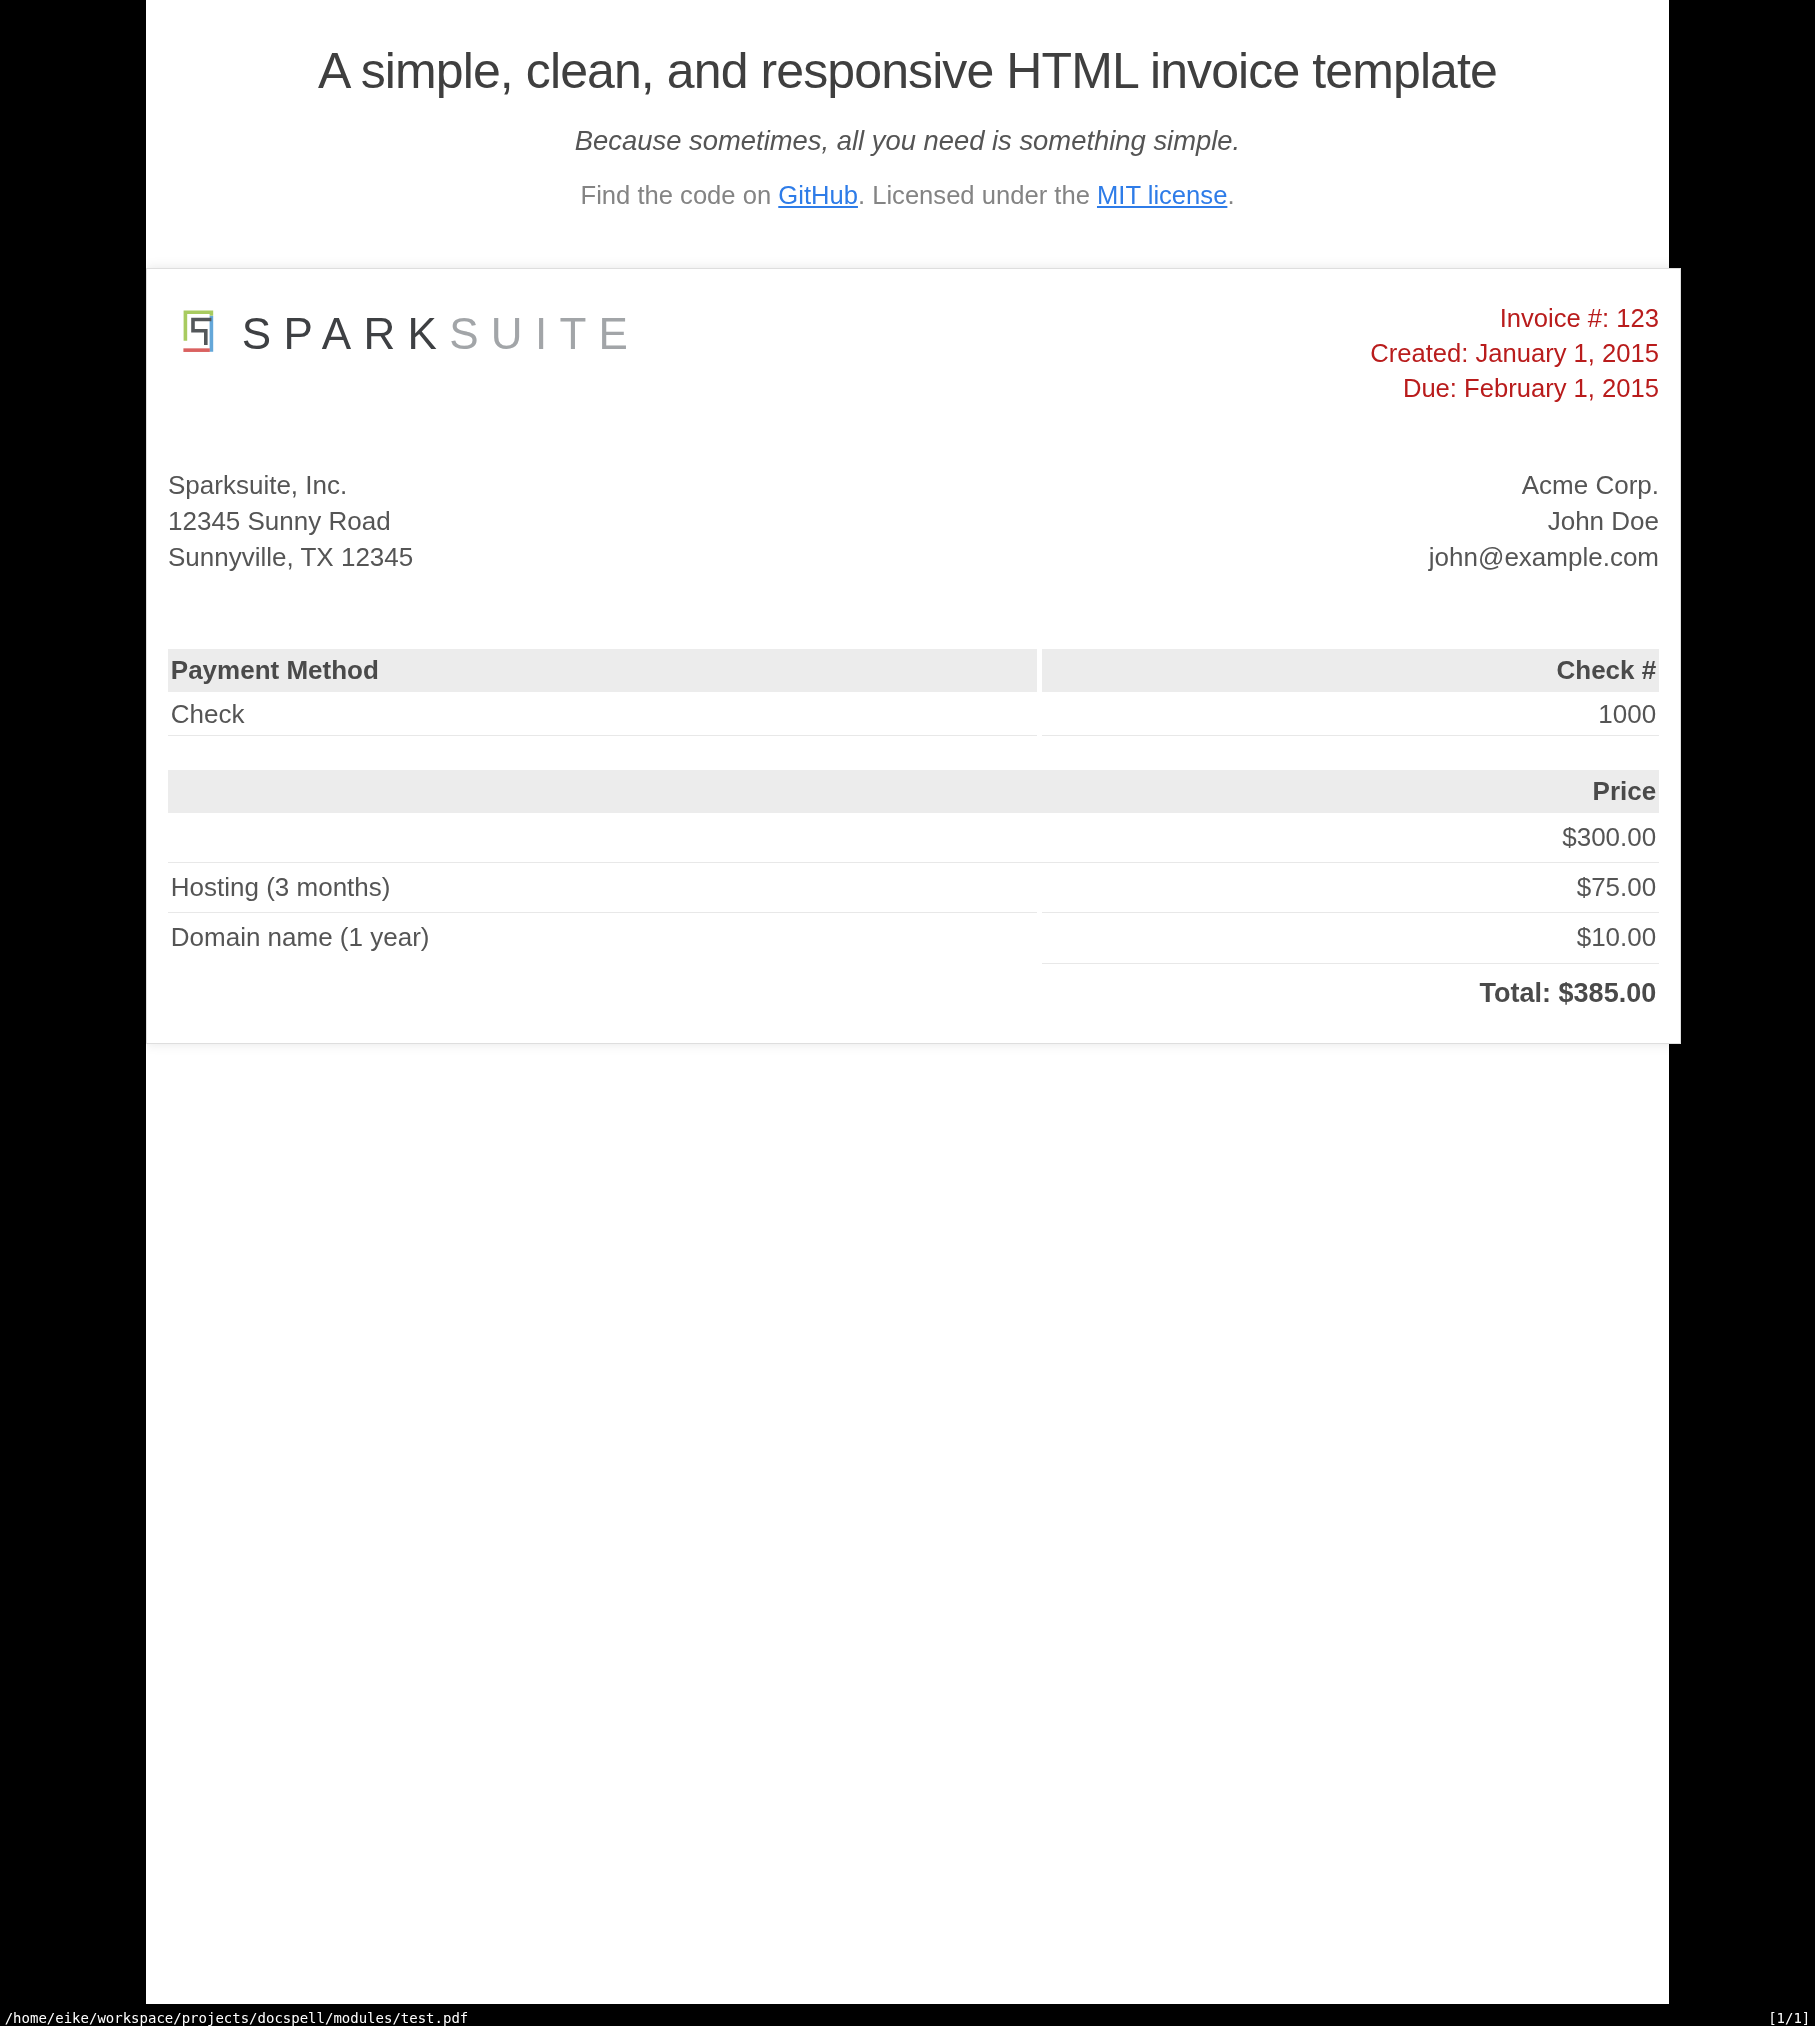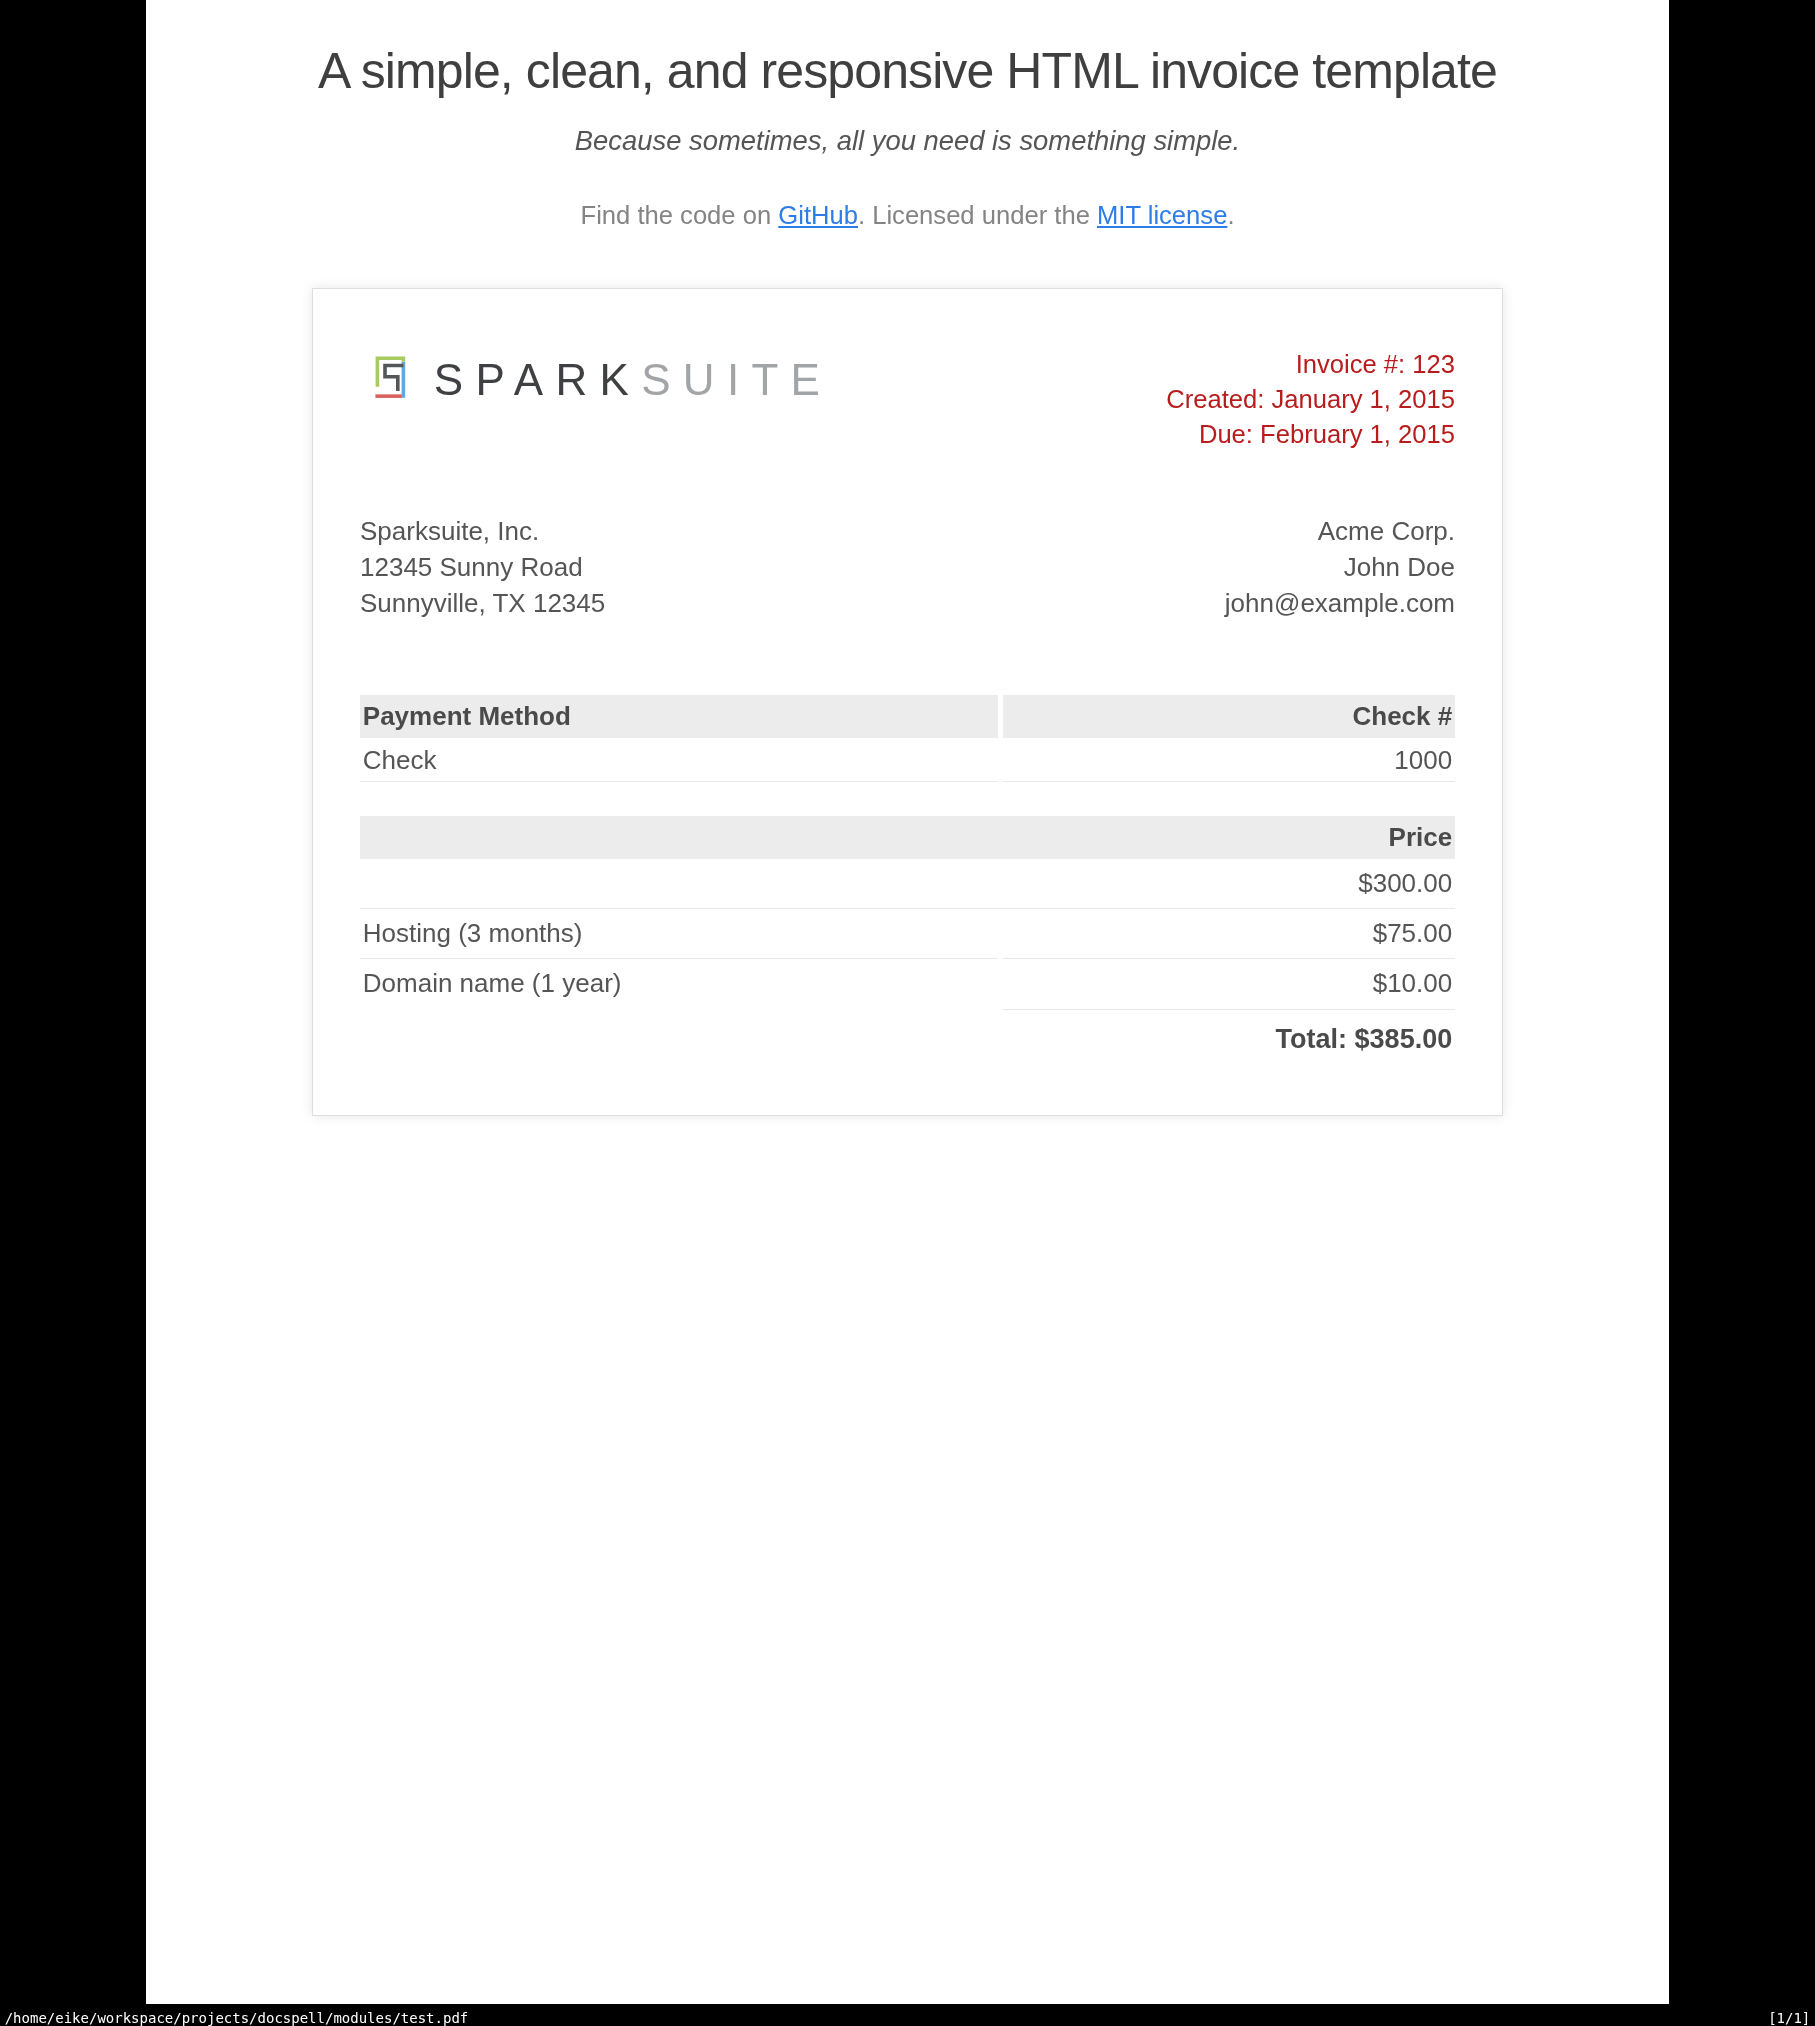--- a/index.html
+++ b/index.html
@@ -29,38 +29,38 @@
     color: #3f3f3f;
   }
   .doc-subtitle {
     margin-top: 24.6px;
     text-align: center;
     font-style: italic;
     font-size: 27.4px;
     color: #555;
   }
   .doc-links {
-    margin-top: 44px;
+    margin-top: 24px;
     text-align: center;
     font-size: 25.6px;
     color: #848484;
   }
   .doc-links a {
     color: #2e7ce8;
     text-decoration: underline;
     cursor: pointer;
   }
 
   
   .invoice-box {
-    width: 1191px;
+    width: 1535px;
     margin: 58px auto 0 auto;
     border: 0.9px solid #dedede;
     box-shadow: 0 0 11.4px rgba(0,0,0,0.10);
-    padding: 47px;
+    padding: 21px;
     background: #fff;
     font-size: 25.6px;
     color: #555;
   }
 
   .inv-top {
     display: flex;
     justify-content: space-between;
     padding-top: 11.4px;
     margin-bottom: 61px;

